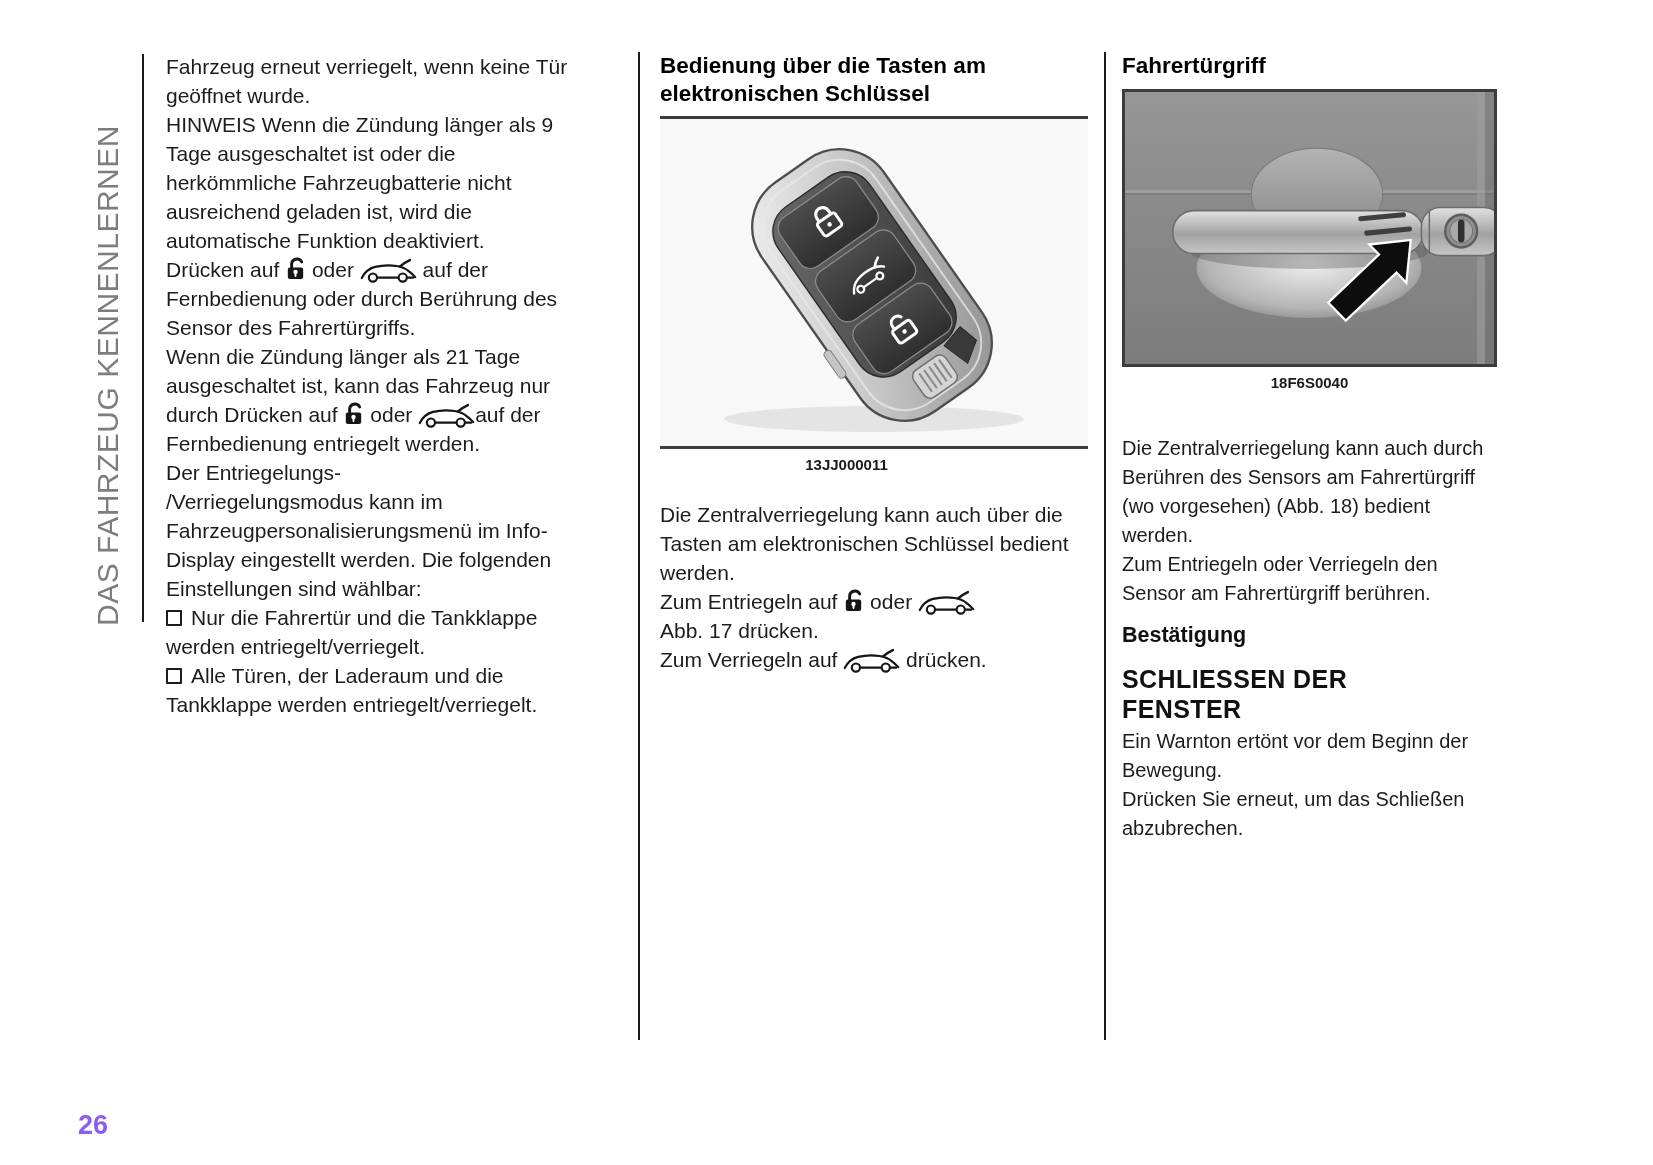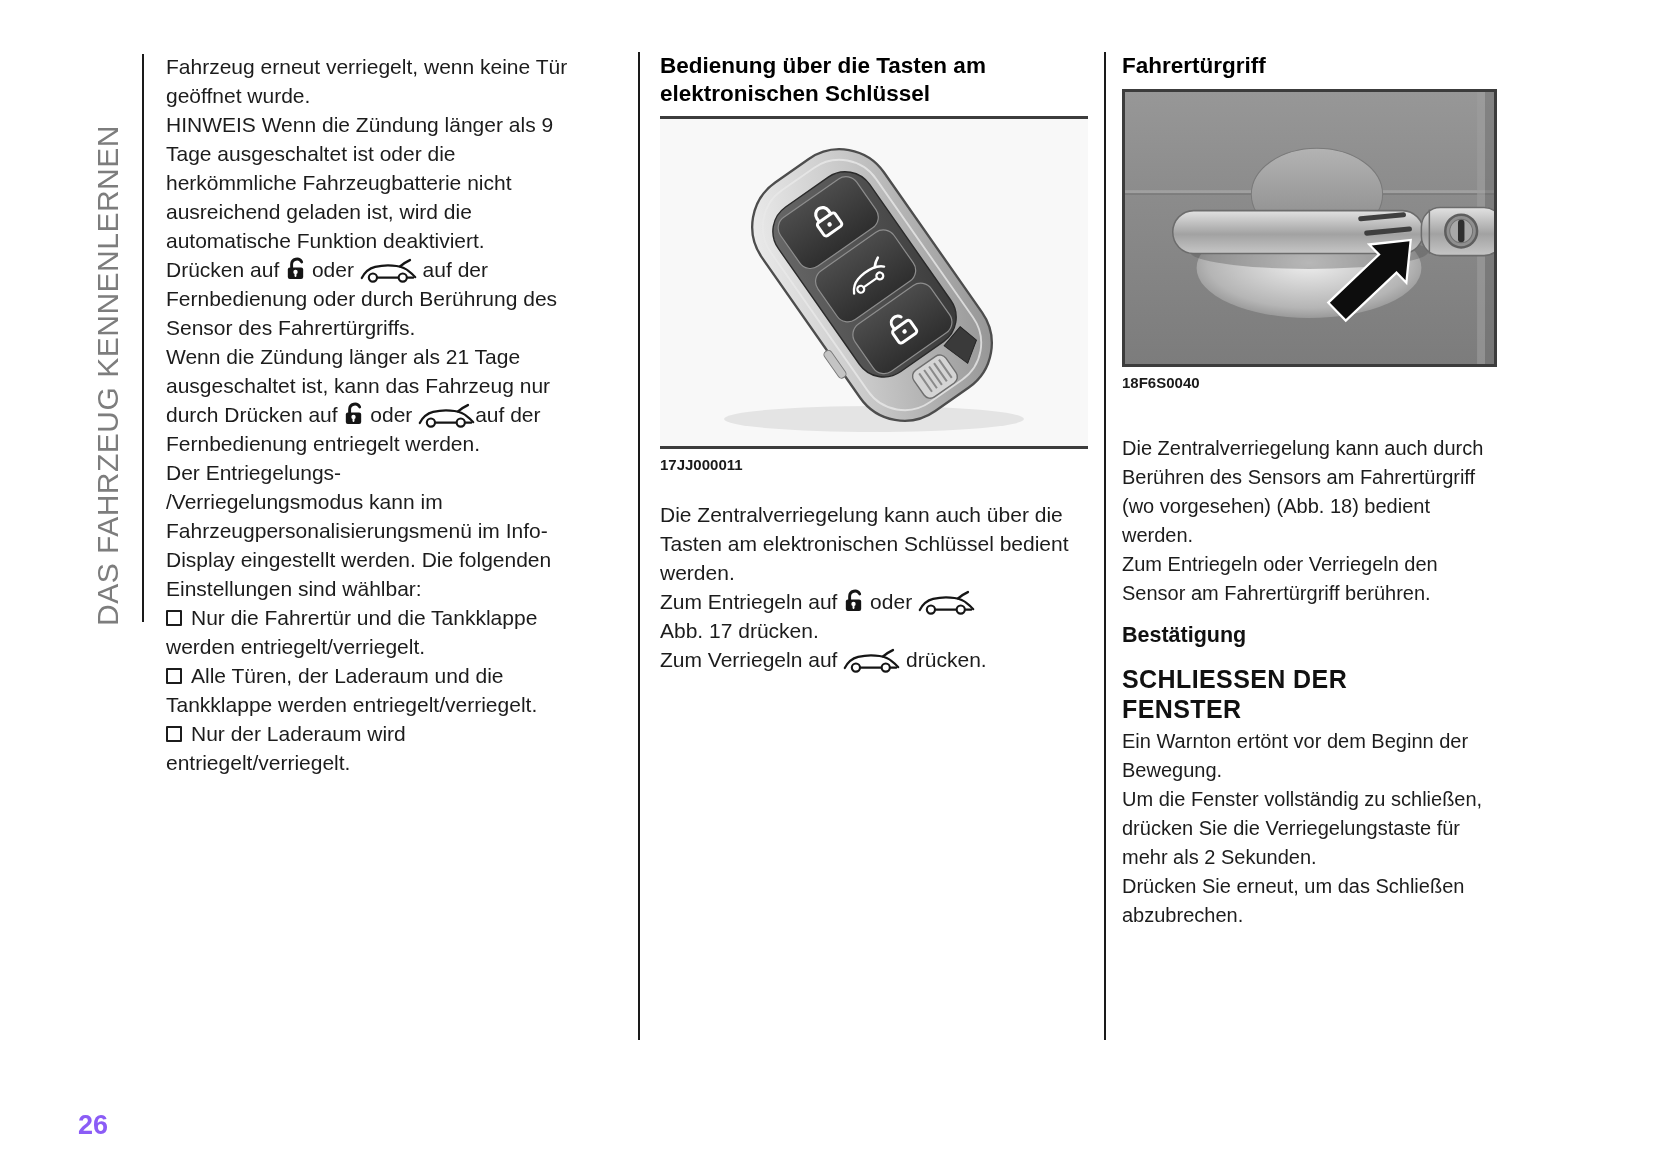--- a/index.html
+++ b/index.html
@@ -28,21 +28,21 @@
   .colhead{margin:0;font-size:22.5px;line-height:28px;font-weight:bold;color:#000000;}
   .subhead{margin:13px 0 2px;font-size:21.5px;line-height:28px;font-weight:bold;color:#111;}
   .bighead{margin:15px 0 3px;font-size:25px;line-height:30px;font-weight:bold;
            letter-spacing:.4px;color:#111;}
 
   
   .fig17{margin-top:8px;height:327px;border-top:3px solid #3c3c3c;border-bottom:3px solid #3c3c3c;
          background:#f8f8f8;display:flex;align-items:center;justify-content:center;}
   .fig18{margin-top:9px;height:272px;border:3px solid #3c3c3c;background:#8a8a8a;}
   .fig18 svg{display:block;width:100%;height:100%;}
-  .caption{display:flex;justify-content:flex-start;margin-top:7px;
+  .caption{display:flex;justify-content:center;margin-top:7px;
            font-size:15px;font-weight:bold;color:#1a1a1a;}
   .caption-17 .code{padding-right:55px;}
   .after-fig17{margin-top:27px;}
   .after-fig18{margin-top:43px;}
 
   
   .sq{display:inline-block;width:12px;height:12px;border:2.5px solid #1c1c1c;
       border-radius:1px;margin-right:9px;transform:translateY(1px);}
 
   
@@ -86,21 +86,20 @@
     <path d="M45 11 Q50 6.5 56 3.8" fill="none" stroke="#151515" stroke-width="2.8" stroke-linecap="round"></path>
     <circle cx="14.5" cy="23.5" r="4.6" fill="none" stroke="#151515" stroke-width="2.4"></circle>
     <circle cx="48" cy="23.5" r="4.6" fill="none" stroke="#151515" stroke-width="2.4"></circle>
     <path d="M19.8 23.5 H42.7 M53.2 23.5 H60" fill="none" stroke="#151515" stroke-width="2.4" stroke-linecap="round"></path>
   </svg>auf der Fernbedienung entriegelt werden.</p>
 
     <p>Der Entriegelungs-<br>/Verriegelungsmodus kann im Fahrzeugpersonalisierungsmenü im Info-Display eingestellt werden. Die folgenden Einstellungen sind wählbar:</p>
 
     <p><span class="sq"></span><span>Nur die Fahrertür und die Tankklappe werden entriegelt/verriegelt.</span></p>
     <p><span class="sq"></span><span>Alle Türen, der Laderaum und die Tankklappe werden entriegelt/verriegelt.</span></p>
-    <p><span class="sq"></span><span>Nur der Laderaum wird entriegelt/verriegelt.</span></p>
   </div>
 
   <div class="col col2">
     <h2 class="colhead">Bedienung über die Tasten am elektronischen Schlüssel</h2>
 
     <div class="fig17">
       <svg width="400" height="320" viewBox="0 0 400 320">
         <defs>
           <linearGradient id="silverG" x1="0" y1="0" x2="1" y2="1">
             <stop offset="0" stop-color="#f0f0f0"></stop>
@@ -153,21 +152,21 @@
 
           <path d="M26 98 L52 91 L58 113 L36 128 Z" fill="#3a3a3a" stroke="#222" stroke-width="1"></path>
           <rect x="-22" y="102" width="42" height="35" rx="8" fill="#d4d4d4" stroke="#6e6e6e" stroke-width="1.5"></rect>
           <path d="M-13 107 V131 M-6.5 107 V131 M0 107 V131 M6.5 107 V131 M13 107 V131" stroke="#8a8a8a" stroke-width="2.2"></path>
           <rect x="-86" y="30" width="9" height="34" rx="4" fill="#c4c4c4" stroke="#777" stroke-width="1"></rect>
         </g>
       </svg>
     </div>
 
     <div class="caption caption-17">
-      <span>17</span>
+      <span>13</span>
       <span class="code">JJ000011</span>
     </div>
 
     <p class="after-fig17">Die Zentralverriegelung kann auch über die Tasten am elektronischen Schlüssel bedient werden.</p>
     <p>Zum Entriegeln auf <svg class="ic-unlock" viewBox="0 0 26 30">
     <path d="M8.2 13 V9.2 A6.6 6.6 0 0 1 20.6 6.2" fill="none" stroke="#151515" stroke-width="3.6" stroke-linecap="round"></path>
     <rect x="3.5" y="13" width="19" height="14.5" rx="2.5" fill="#151515"></rect>
     <circle cx="13" cy="18.6" r="2.7" fill="#ffffff"></circle>
     <rect x="11.8" y="19.8" width="2.4" height="5" rx="1" fill="#ffffff"></rect>
   </svg> oder <svg class="ic-car" viewBox="0 0 64 30">
@@ -242,17 +241,16 @@
       <span class="code">F6S0040</span>
     </div>
 
     <p class="after-fig18">Die Zentralverriegelung kann auch durch Berühren des Sensors am Fahrertürgriff (wo vorgesehen) (Abb. 18) bedient werden.</p>
     <p>Zum Entriegeln oder Verriegeln den Sensor am Fahrertürgriff berühren.</p>
 
     <div class="subhead">Bestätigung</div>
 
     <div class="bighead">SCHLIESSEN DER<br>FENSTER</div>
     <p>Ein Warnton ertönt vor dem Beginn der Bewegung.</p>
-    <p>Um die Fenster vollständig zu schließen, drücken Sie die Verriegelungstaste für mehr als 2 Sekunden.</p>
     <p>Drücken Sie erneut, um das Schließen abzubrechen.</p>
   </div>
 
 </div>
 
 </body></html>

